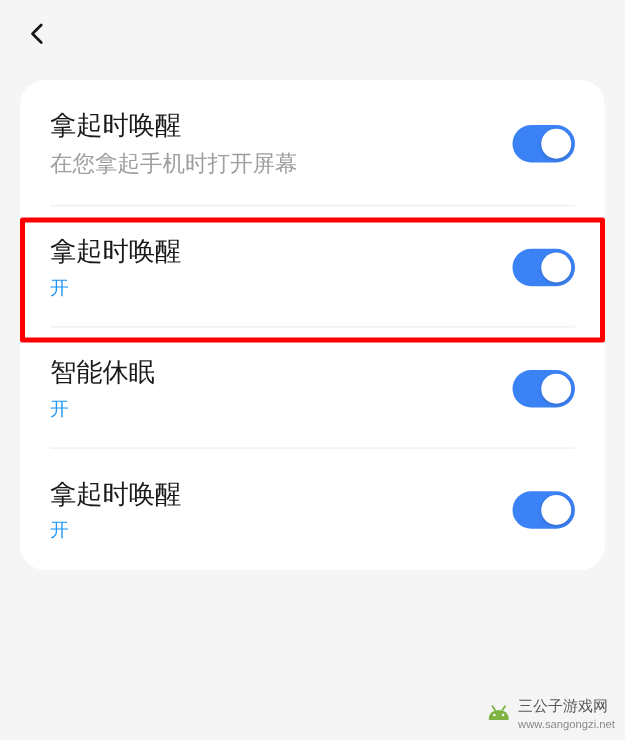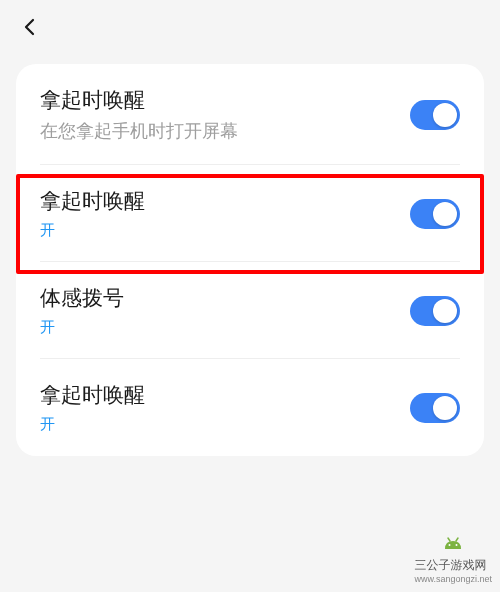--- a/index.html
+++ b/index.html
@@ -119,21 +119,20 @@
     .watermark {
       position: absolute;
       bottom: 8px;
       right: 8px;
       display: flex;
       align-items: center;
       gap: 4px;
       font-size: 13px;
       color: #666666;
       z-index: 20;
-      flex-direction: column;
     }
     .watermark-icon {
       width: 22px;
       height: 18px;
       position: relative;
     }
   </style>
 </head>
 <body>
 
@@ -163,21 +162,21 @@
       <div class="setting-title">拿起时唤醒</div>
       <div class="setting-status-on">开</div>
     </div>
     <div class="toggle on">
       <div class="toggle-knob"></div>
     </div>
   </div>
 
   <div class="setting-row">
     <div class="setting-text">
-      <div class="setting-title">体感拨号</div>
+      <div class="setting-title">智能休眠</div>
       <div class="setting-status-on">开</div>
     </div>
     <div class="toggle on">
       <div class="toggle-knob"></div>
     </div>
   </div>
 
   <div class="setting-row">
     <div class="setting-text">
       <div class="setting-title">拿起时唤醒</div>

